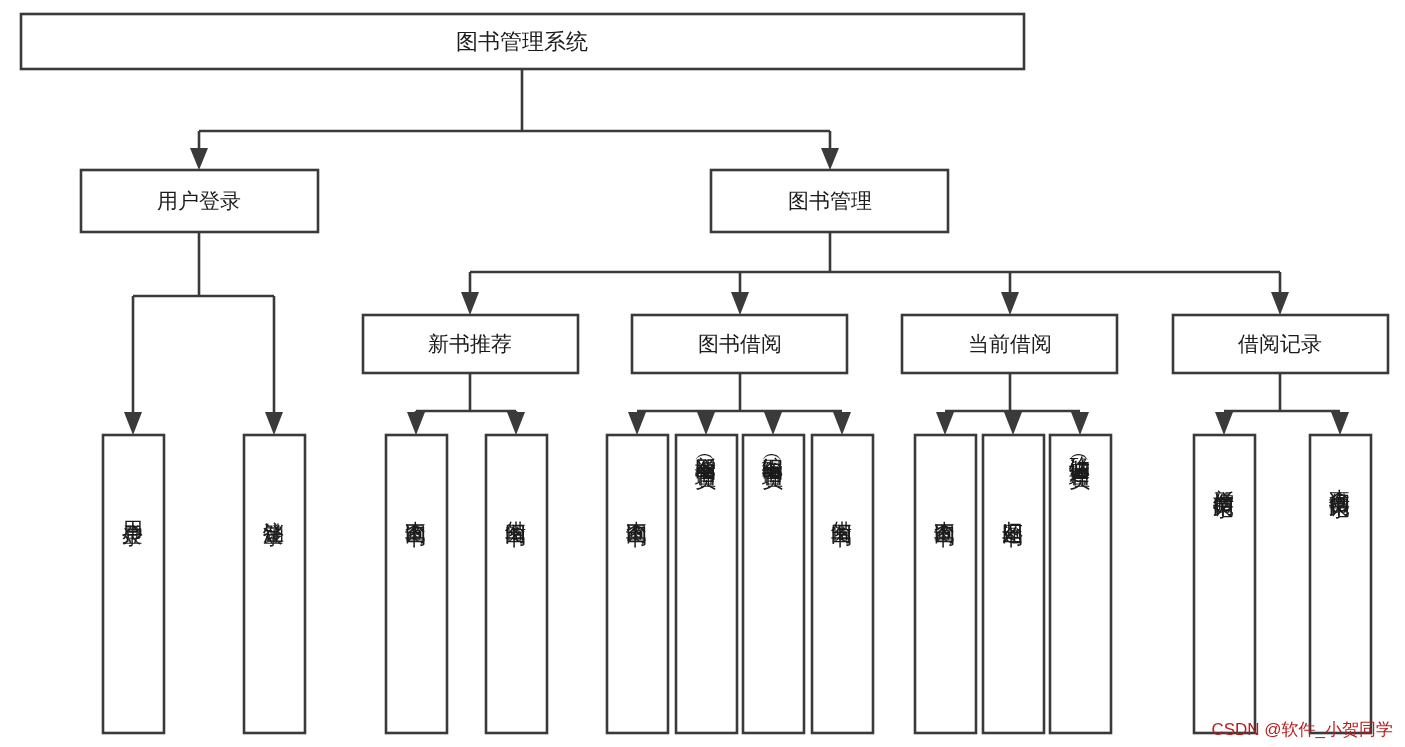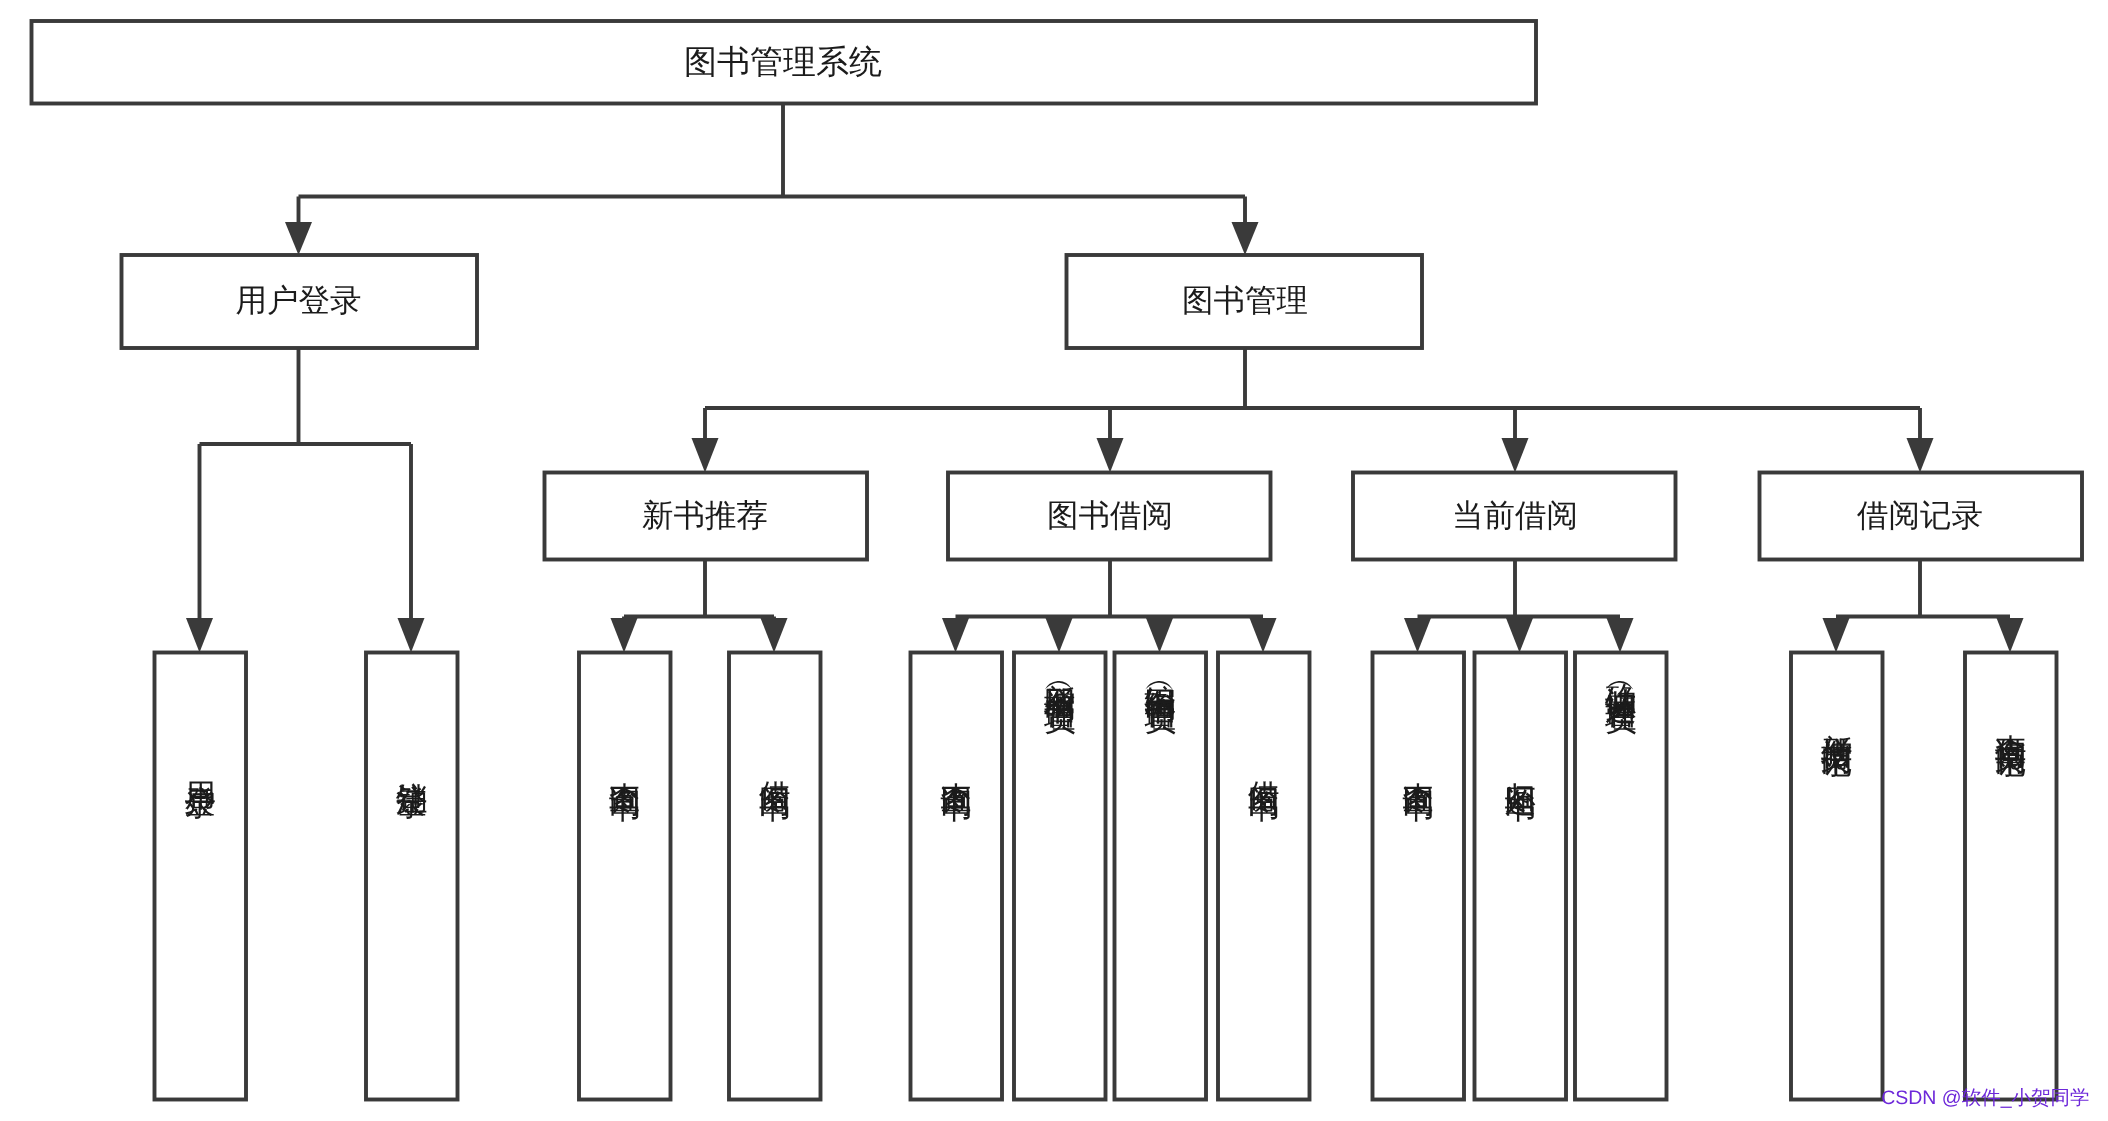--- a/index.html
+++ b/index.html
@@ -59,22 +59,22 @@
     writing-mode: vertical-rl;
     text-orientation: upright;
     text-anchor: middle;
     letter-spacing: 2px;
   }
   .watermark {
     position: absolute;
     right: 12px;
     bottom: 6px;
     font-family: "Liberation Sans", "DejaVu Sans", sans-serif;
-    font-size: 13px;
-    color: #6d28d9;
+    font-size: 17px;
+    color: #b91c1c;
     white-space: nowrap;
     pointer-events: none;
   }
 </style>
 </head>
 <body>
 
 <div id="diagram-root">
   <svg class="canvas" viewBox="0 0 1405 747" xmlns="http://www.w3.org/2000/svg">
 

